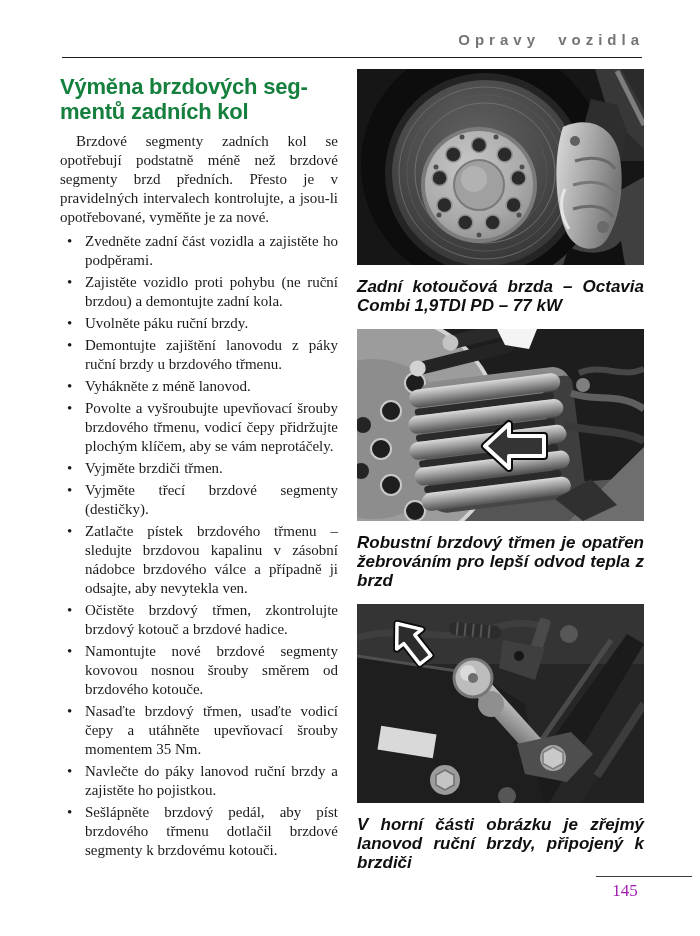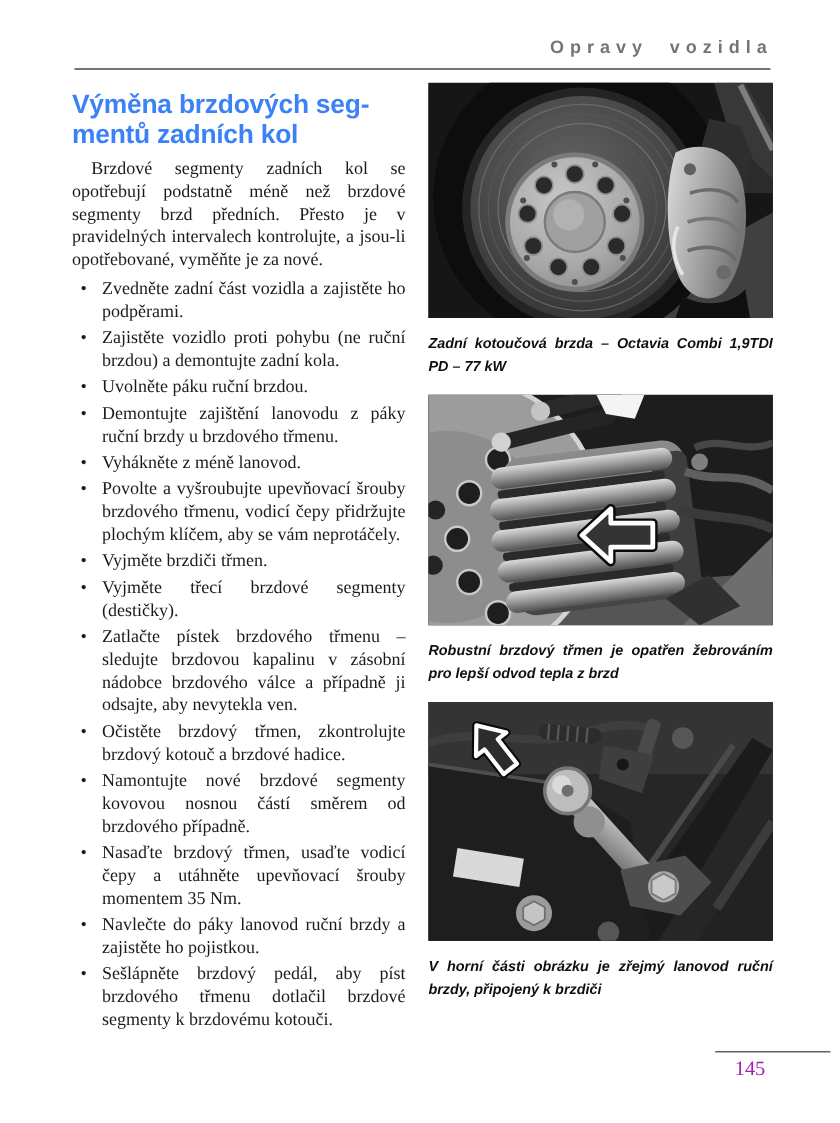--- a/index.html
+++ b/index.html
@@ -13,40 +13,40 @@
     font-family:"Liberation Sans","DejaVu Sans",sans-serif;
     font-weight:bold;font-size:15px;letter-spacing:5px;word-spacing:9px;color:#757575;
   }
   .head-rule{position:absolute;top:57px;left:62px;width:580px;height:1.4px;background:#1c1c1c;}
   
   .content{position:absolute;top:69px;left:60px;width:584px;display:flex;gap:19px;}
   .col-left{width:278px;}
   .col-right{width:287px;}
   h1.title{
     font-family:"Liberation Sans","DejaVu Sans",sans-serif;
-    font-size:22px;line-height:25px;font-weight:bold;color:#3b82f6;
+    font-size:22px;line-height:25px;font-weight:bold;color:#15803d;
     margin:5px 0 0 0;letter-spacing:-0.2px;
   }
   p.intro{
     margin:8px 0 5px 0;font-size:15px;line-height:19px;text-align:justify;text-indent:16px;
   }
   ul.steps{list-style:none;margin:0;padding:0;}
   ul.steps li{display:flex;margin:0 0 3px 0;}
   .mk{flex:0 0 25px;box-sizing:border-box;padding-left:7px;font-size:15px;line-height:19px;}
   .tx{display:block;flex:1;font-size:15px;line-height:19px;text-align:justify;}
   
   figure{margin:0 0 14px 0;}
   .photo{width:100%;background:#111;}
   .photo svg{display:block;width:100%;height:100%;}
   .ph1{height:196px;}
   .ph2{height:192px;}
   .ph3{height:199px;}
   figcaption{
     margin-top:12px;font-family:"Liberation Sans","DejaVu Sans",sans-serif;
-    font-weight:bold;font-style:italic;font-size:12px;line-height:19px;
+    font-weight:bold;font-style:italic;font-size:17px;line-height:19px;
     text-align:justify;color:#0f0f0f;
   }
   
   .foot-rule{position:absolute;top:876px;left:596px;width:96px;height:1.4px;background:#3c3c3c;}
   .page-number{
     position:absolute;top:881px;left:596px;width:58px;text-align:center;
     font-size:17px;color:#a21caf;
   }
 </style>
 </head>
@@ -68,21 +68,21 @@
         <li>
             <span class="mk">•</span>
             <span class="tx">Zvedněte zadní část vozidla a zajistěte ho podpěrami.</span>
           </li>
         <li>
             <span class="mk">•</span>
             <span class="tx">Zajistěte vozidlo proti pohybu (ne ruční brzdou) a demontujte zadní kola.</span>
           </li>
         <li>
             <span class="mk">•</span>
-            <span class="tx">Uvolněte páku ruční brzdou.</span>
+            <span class="tx">Uvolněte páku ruční brzdy.</span>
           </li>
         <li>
             <span class="mk">•</span>
             <span class="tx">Demontujte zajištění lanovodu z páky ruční brzdy u brzdového třmenu.</span>
           </li>
         <li>
             <span class="mk">•</span>
             <span class="tx">Vyhákněte z méně lanovod.</span>
           </li>
         <li>
@@ -100,21 +100,21 @@
         <li>
             <span class="mk">•</span>
             <span class="tx">Zatlačte pístek brzdového třmenu – sledujte brzdovou kapalinu v zásobní nádobce brzdového válce a případně ji odsajte, aby nevytekla ven.</span>
           </li>
         <li>
             <span class="mk">•</span>
             <span class="tx">Očistěte brzdový třmen, zkontrolujte brzdový kotouč a brzdové hadice.</span>
           </li>
         <li>
             <span class="mk">•</span>
-            <span class="tx">Namontujte nové brzdové segmenty kovovou nosnou částí směrem od brzdového případně.</span>
+            <span class="tx">Namontujte nové brzdové segmenty kovovou nosnou šrouby směrem od brzdového kotouče.</span>
           </li>
         <li>
             <span class="mk">•</span>
             <span class="tx">Nasaďte brzdový třmen, usaďte vodicí čepy a utáhněte upevňovací šrouby momentem 35 Nm.</span>
           </li>
         <li>
             <span class="mk">•</span>
             <span class="tx">Navlečte do páky lanovod ruční brzdy a zajistěte ho pojistkou.</span>
           </li>
         <li>

